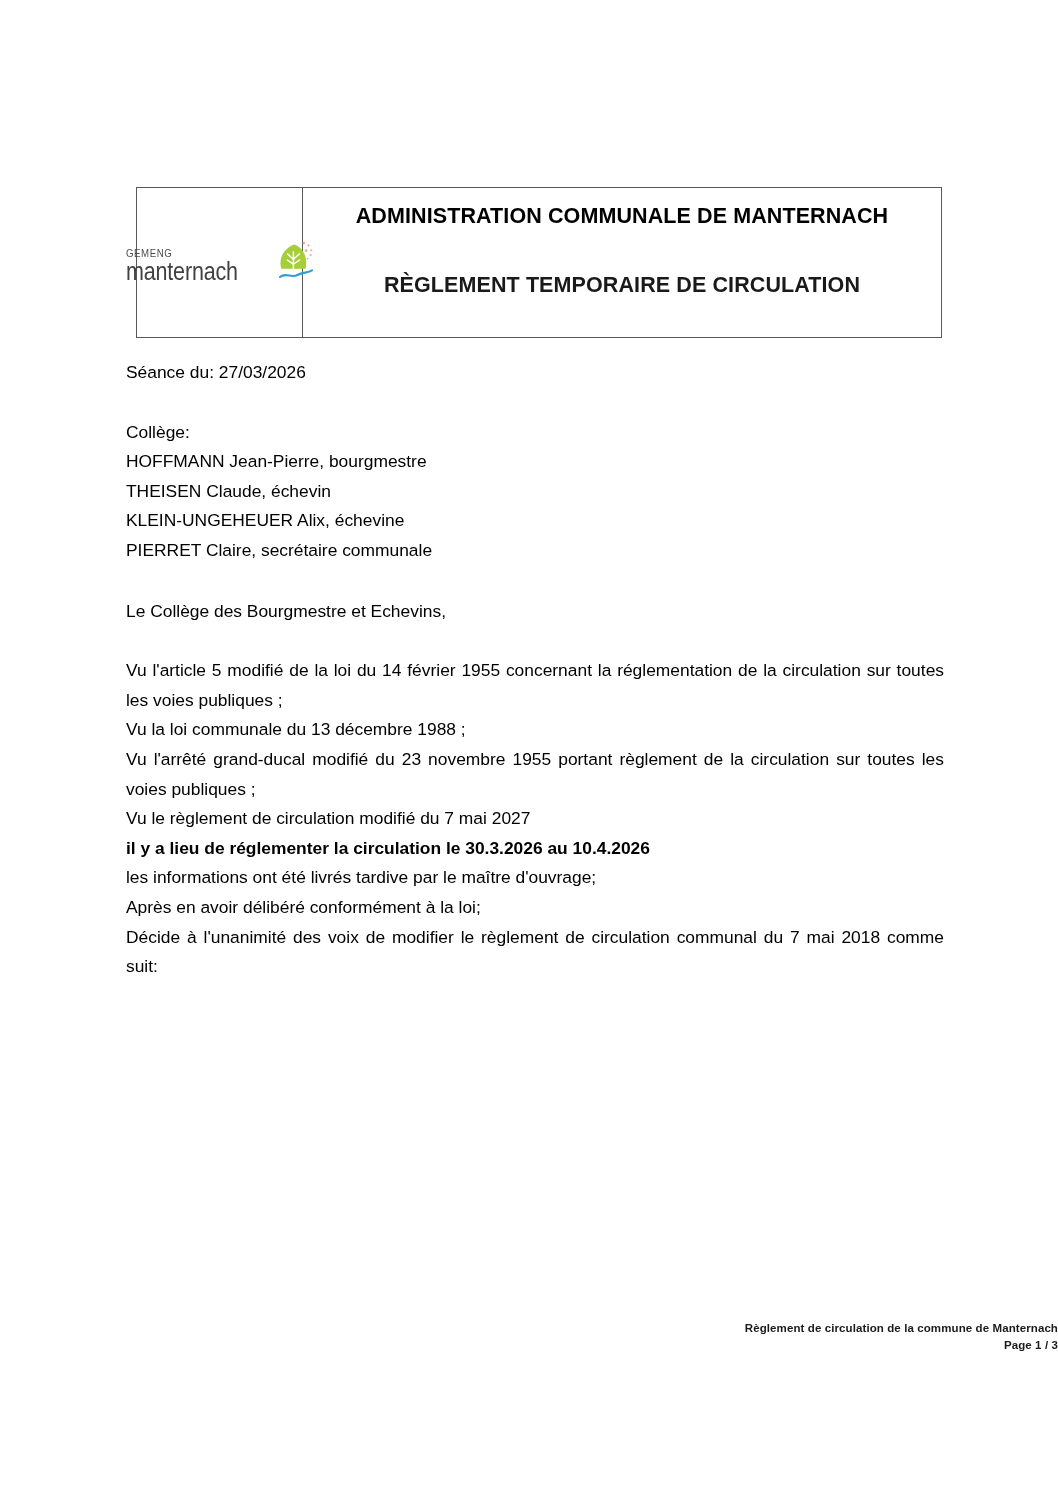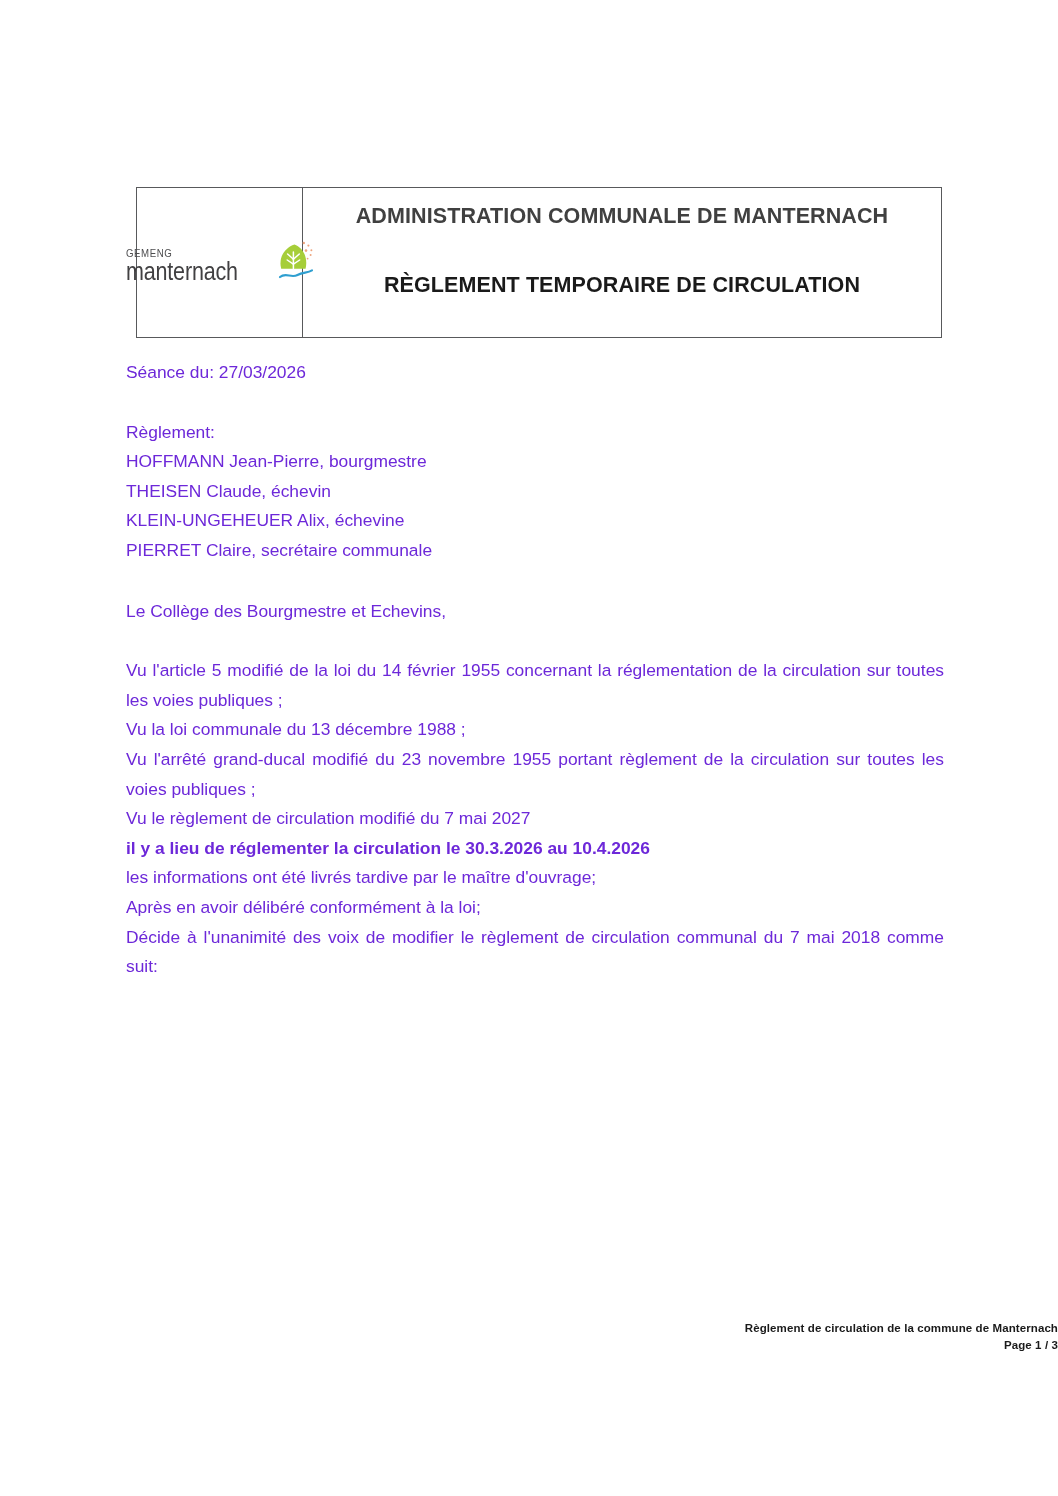--- a/index.html
+++ b/index.html
@@ -95,41 +95,41 @@
     margin-bottom: -1px;
   }
 
   
   .admin-title {
     font-size: 21.5px;
     font-weight: bold;
     letter-spacing: 0.1px;
     text-align: right;
     line-height: 1.42;
-    color: #404040;
+    color: #000000;
   }
   .reg-title {
     font-size: 21.5px;
     font-weight: bold;
     letter-spacing: 0.1px;
     text-align: center;
     line-height: 1.3;
     color: #1a1a1a;
     margin-top: 40px;
   }
 
   
   .body-area {
     position: absolute;
     left: 126px;
     top: 358px;
     width: 818px;
     font-size: 17.4px;
     line-height: 29.6px;
-    color: #6d28d9;
+    color: #000000;
   }
   .blk { margin: 0; }
   .gap-1 { height: 30px; }
   .gap-2 { height: 31px; }
   .gap-3 { height: 30px; }
 
   .justified {
     text-align: justify;
     text-justify: inter-word;
   }
@@ -198,21 +198,21 @@
     </div>
 
   </div>
 
   <div class="body-area">
 
     <p class="blk">Séance du: 27/03/2026</p>
 
     <div class="gap-1"></div>
 
-    <p class="blk">Règlement:</p>
+    <p class="blk">Collège:</p>
     <p class="blk">HOFFMANN Jean-Pierre, bourgmestre</p>
     <p class="blk">THEISEN Claude, échevin</p>
     <p class="blk">KLEIN-UNGEHEUER Alix, échevine</p>
     <p class="blk">PIERRET Claire, secrétaire communale</p>
 
     <div class="gap-2"></div>
 
     <p class="blk">Le Collège des Bourgmestre et Echevins,</p>
 
     <div class="gap-3"></div>

